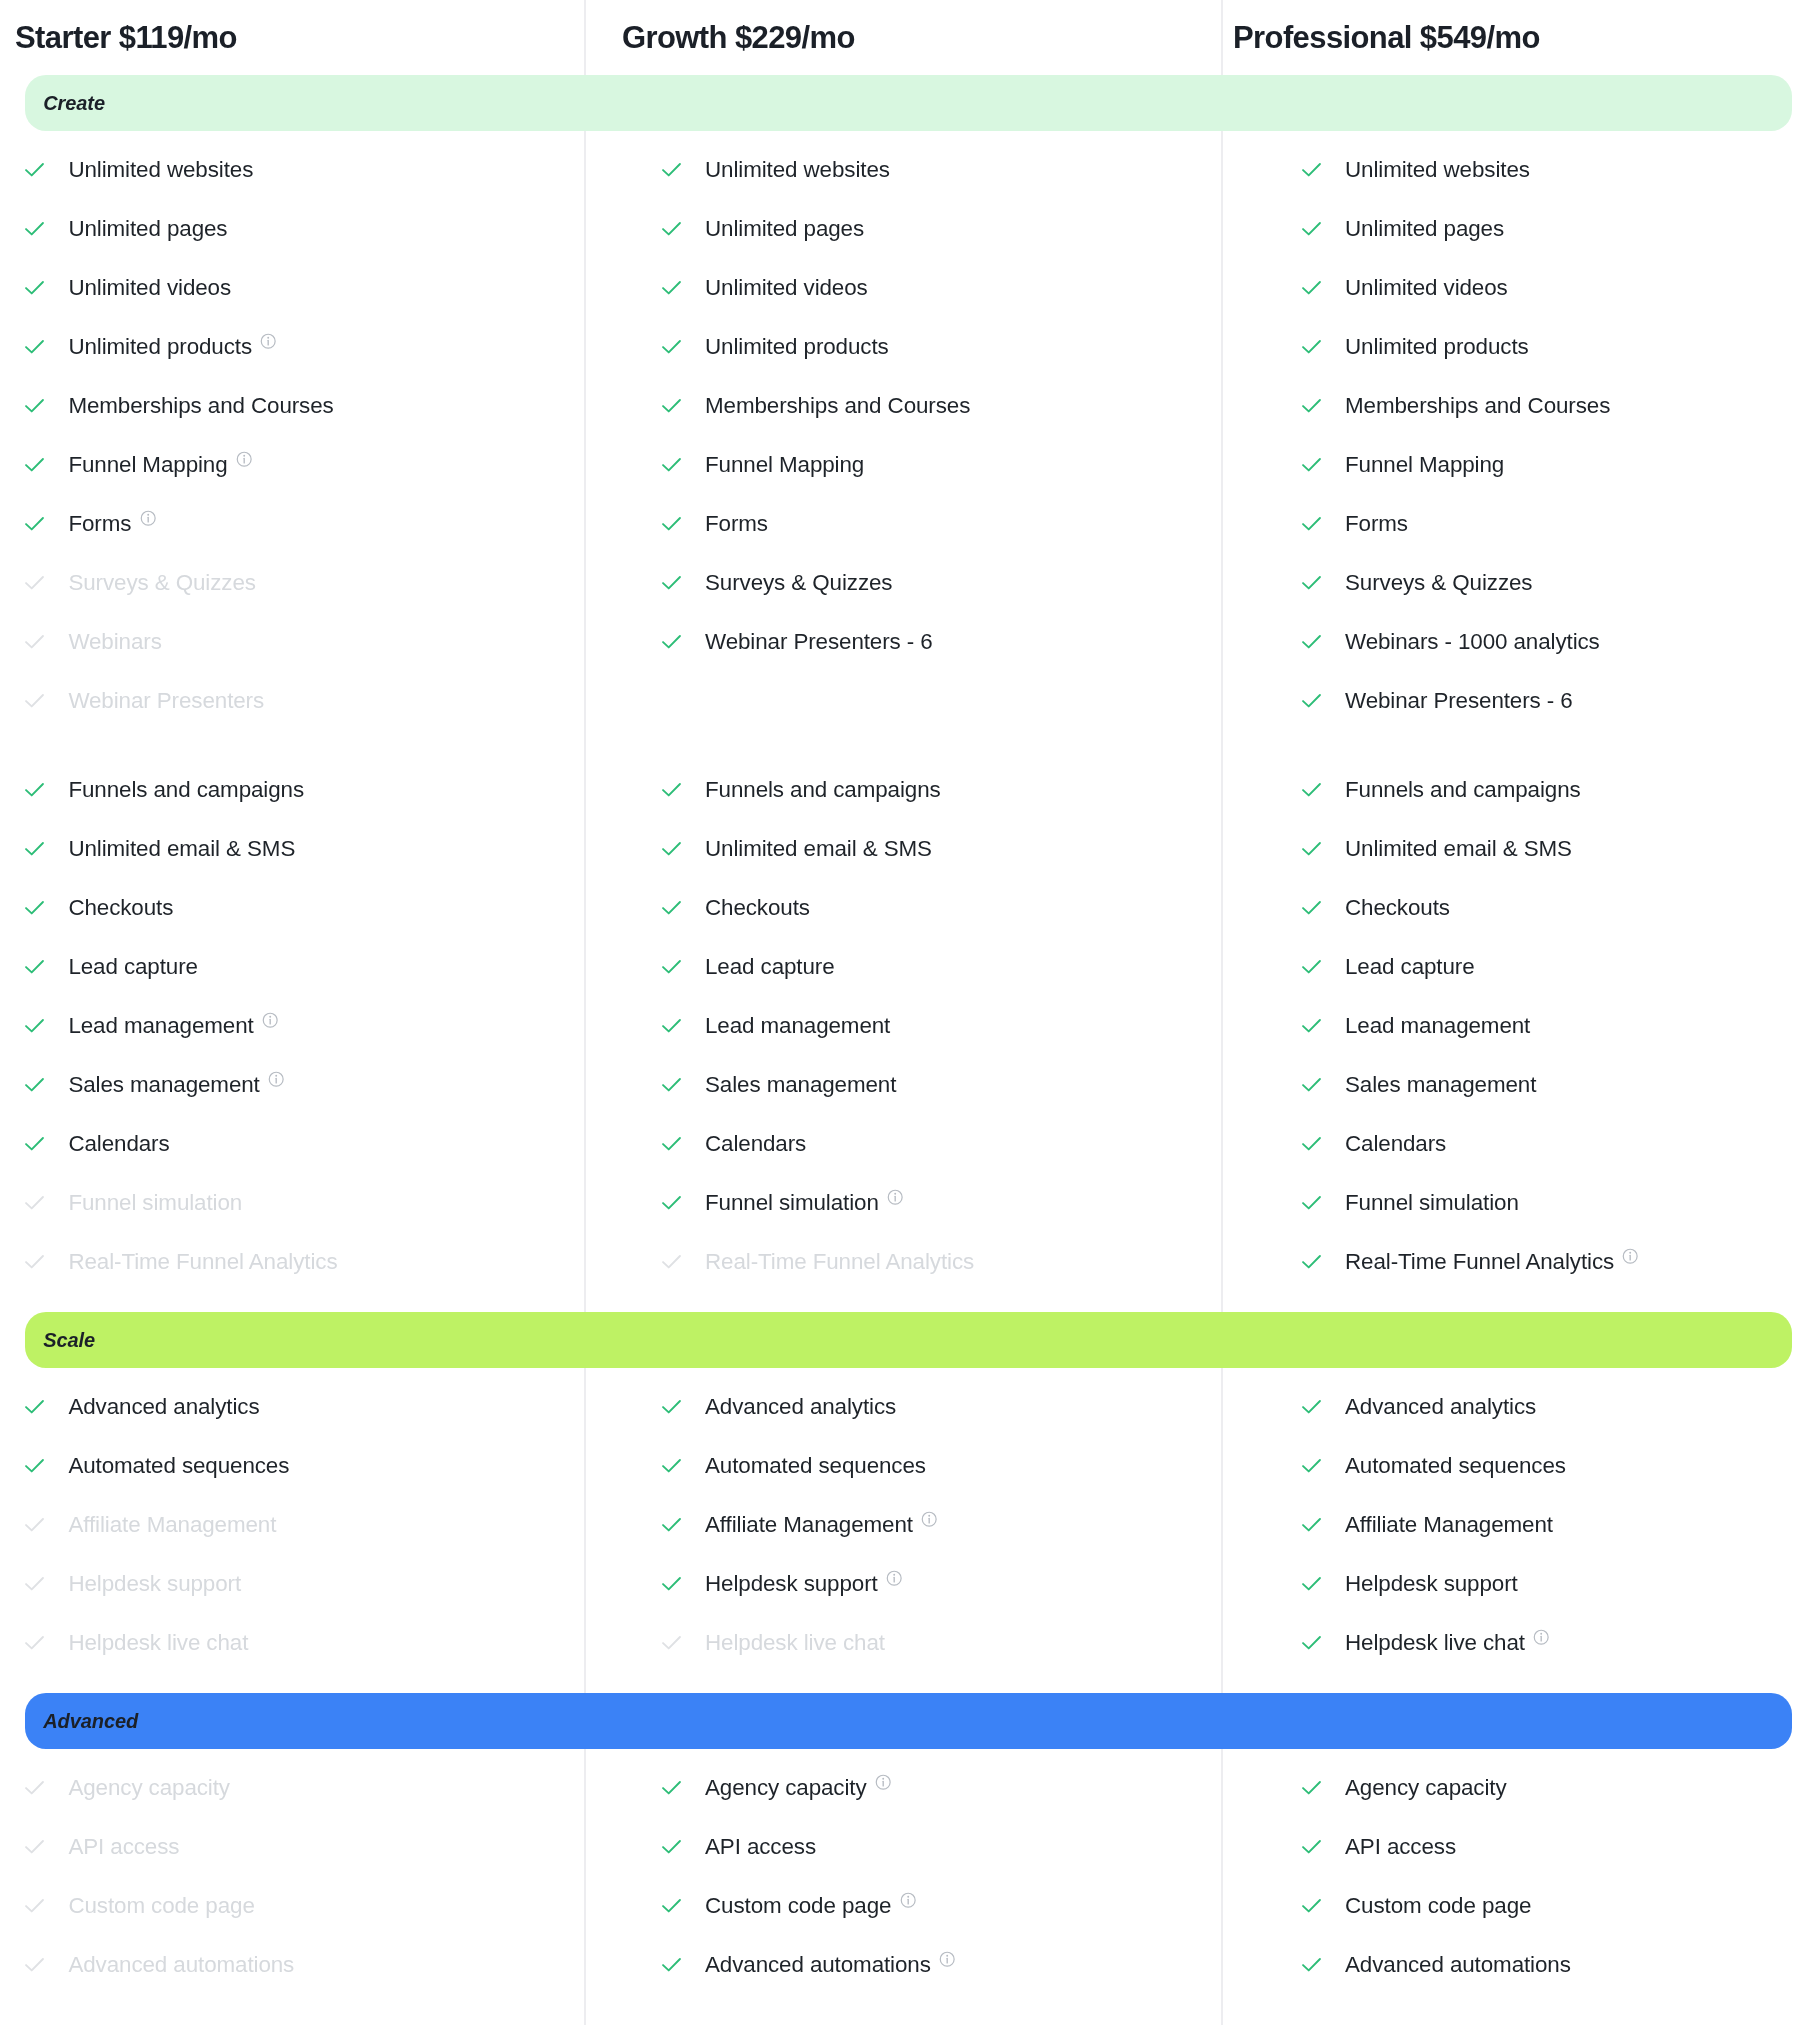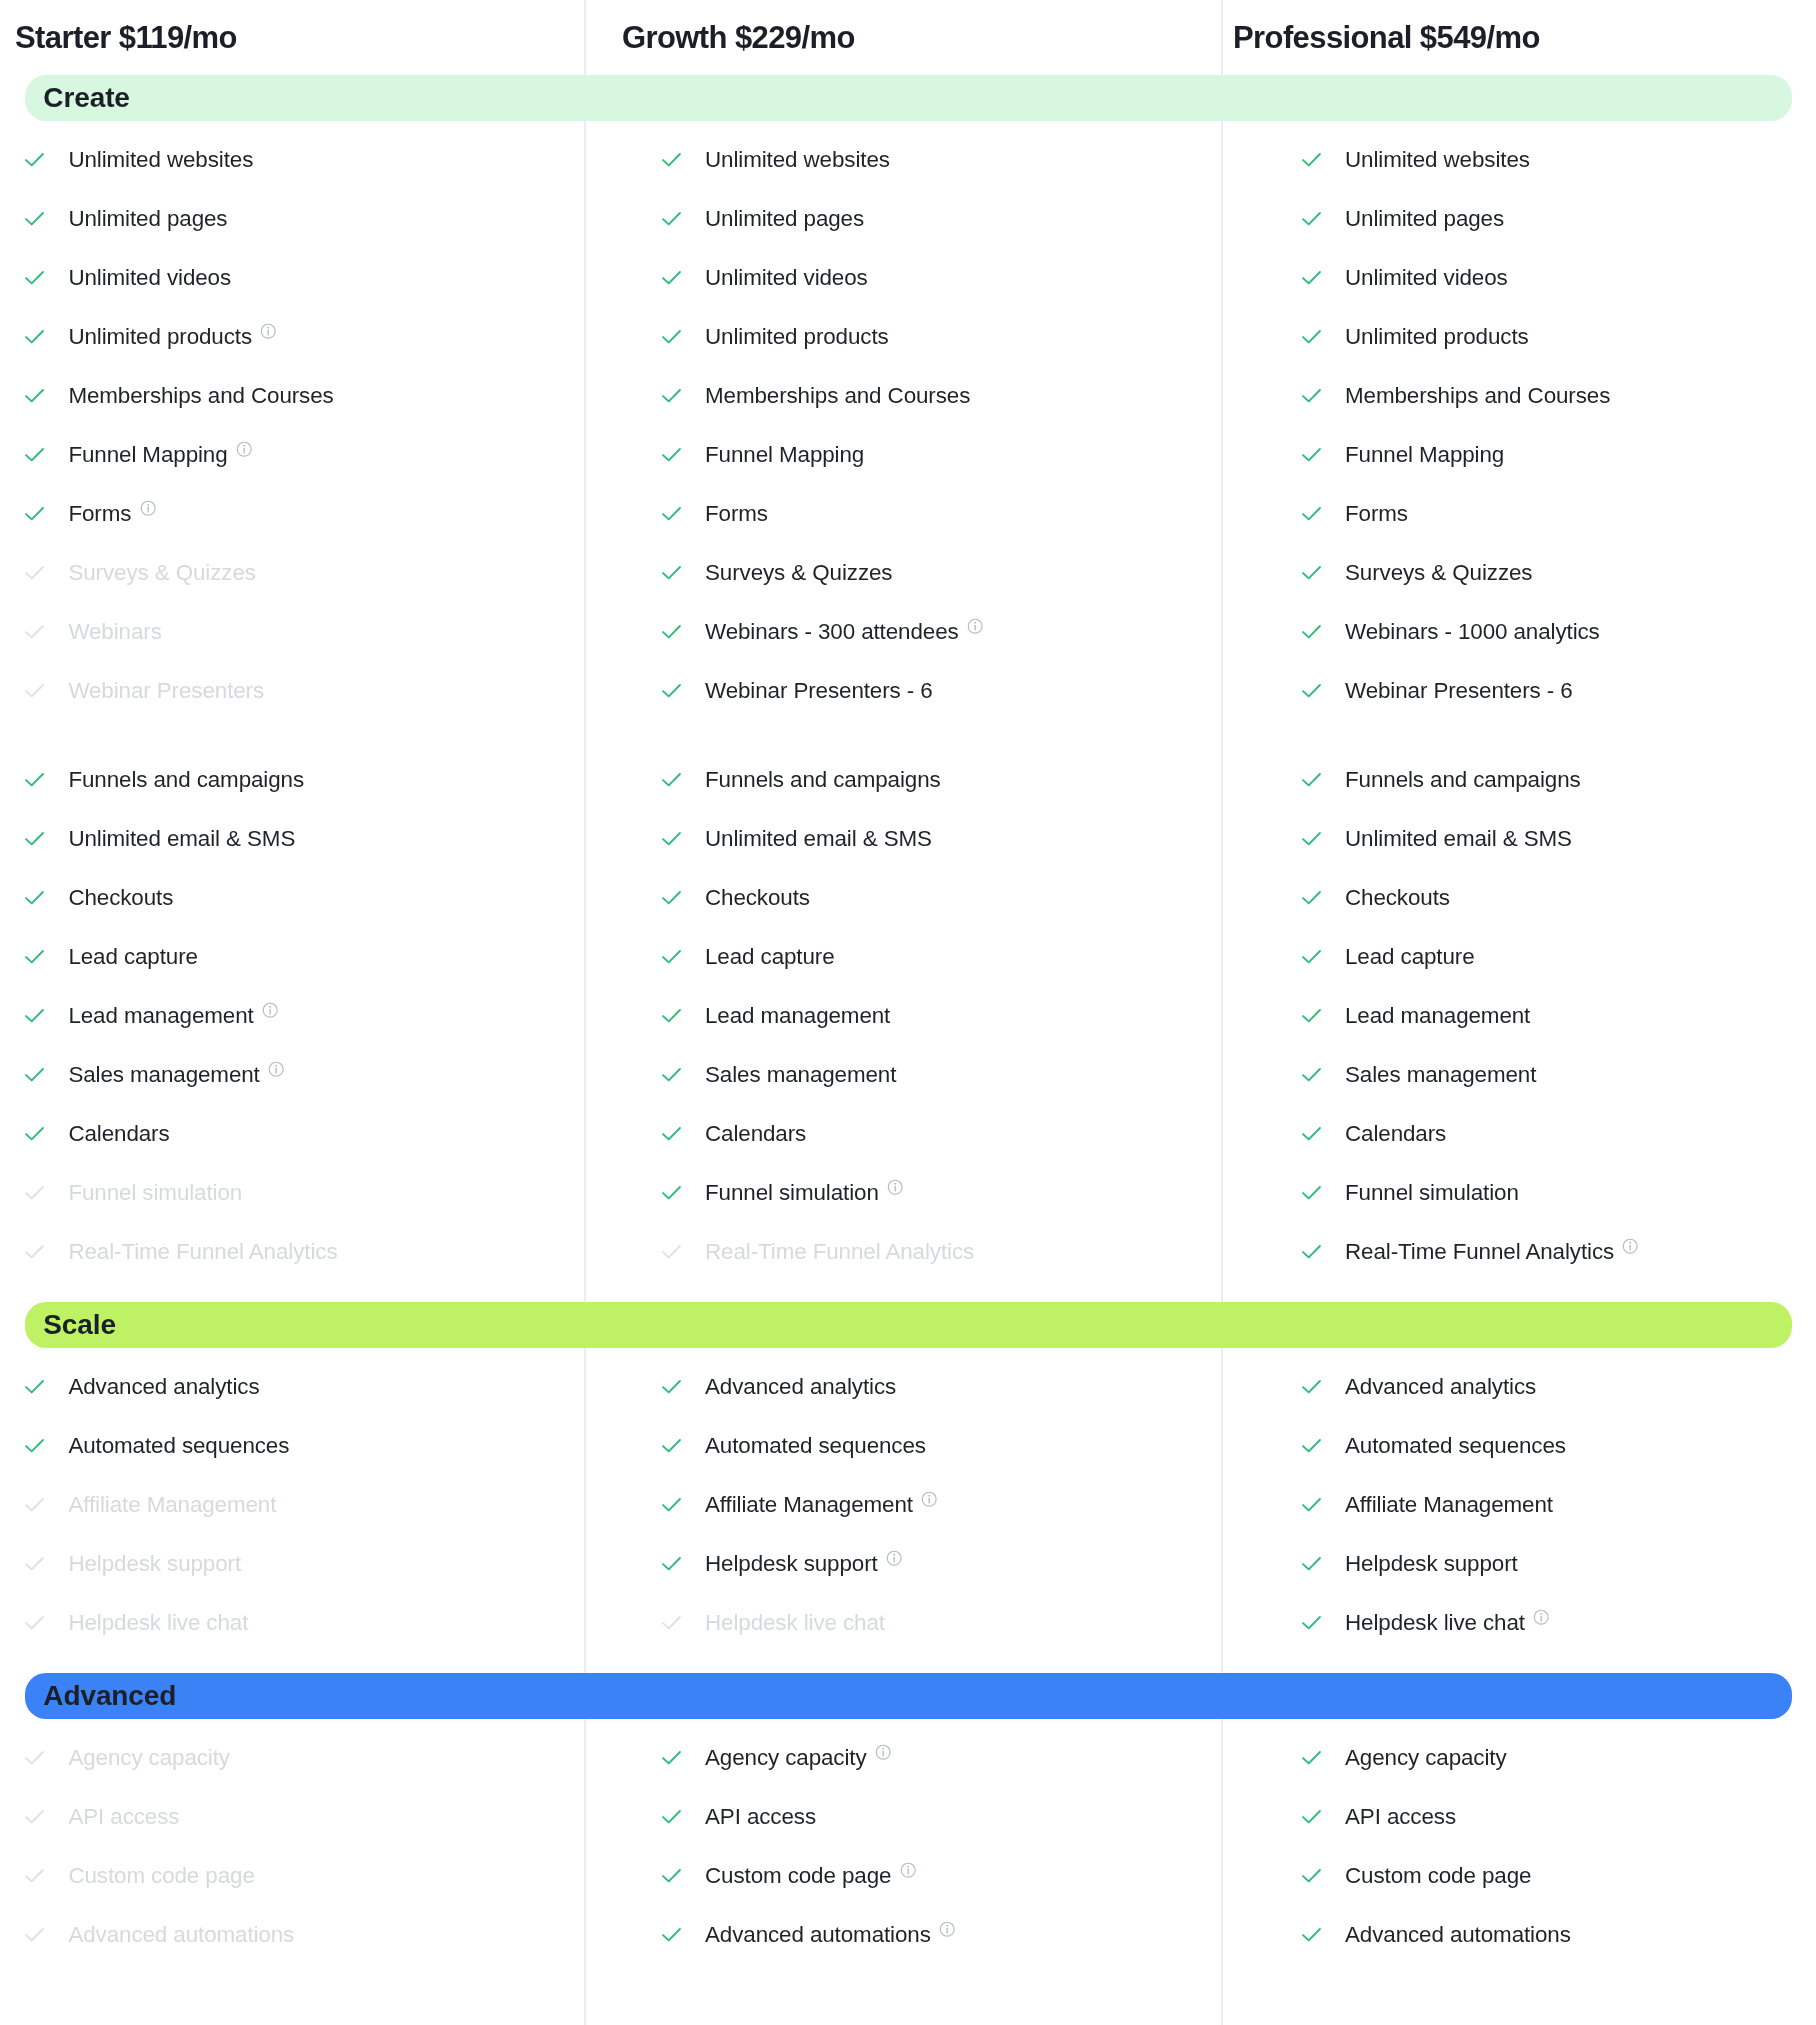--- a/index.html
+++ b/index.html
@@ -58,30 +58,31 @@
   .plan-header .inner { display: block; }
   .plan-header.c0 .inner { padding-left: 15px; }
   .plan-header.c1 .inner { padding-left: 38px; }
   .plan-header.c2 .inner { padding-left: 12px; }
 
   
   .section-band {
     position: relative;
     z-index: 4;
     margin: 0 24.6px 0 24.6px;
-    height: 46px;
+    height: 56px;
     border-radius: 21px;
     display: flex;
     align-items: center;
     padding-left: 18.7px;
     box-sizing: border-box;
-    font-size: 28px;
+    font-size: 20px;
     font-weight: 700;
     letter-spacing: -0.1px;
     color: #1b2028;
+    font-style: italic;
   }
   .band-create   { background: #d8f7e0; }
   .band-market   { background: #e7e6fb; }
   .band-scale    { background: #bef264; }
   .band-advanced { background: #3b82f6; }
 
   
   .feature-grid {
     position: relative;
     z-index: 3;
@@ -299,31 +300,20 @@
           <div class="feature-row">
             <svg class="check" viewBox="0 0 34 34">
               <path d="M5.5 17.8 L13.2 25 L28.5 9.5"></path>
             </svg>
             <span class="label">Surveys &amp; Quizzes</span>
           </div>
           <div class="feature-row">
             <svg class="check" viewBox="0 0 34 34">
               <path d="M5.5 17.8 L13.2 25 L28.5 9.5"></path>
             </svg>
-            <span class="label">Webinars - 300 attendees</span>
-            <svg class="info-icon" viewBox="0 0 22 22">
-              <circle cx="11" cy="11" r="9.3"></circle>
-              <circle class="dot" cx="11" cy="6.4" r="1.25"></circle>
-              <line class="stem" x1="11" y1="9.8" x2="11" y2="16"></line>
-            </svg>
-          </div>
-          <div class="feature-row">
-            <svg class="check" viewBox="0 0 34 34">
-              <path d="M5.5 17.8 L13.2 25 L28.5 9.5"></path>
-            </svg>
             <span class="label">Webinar Presenters - 6</span>
           </div>
         </div>
         <div class="feature-col c2">
           <div class="feature-row">
             <svg class="check" viewBox="0 0 34 34">
               <path d="M5.5 17.8 L13.2 25 L28.5 9.5"></path>
             </svg>
             <span class="label">Unlimited websites</span>
           </div>

